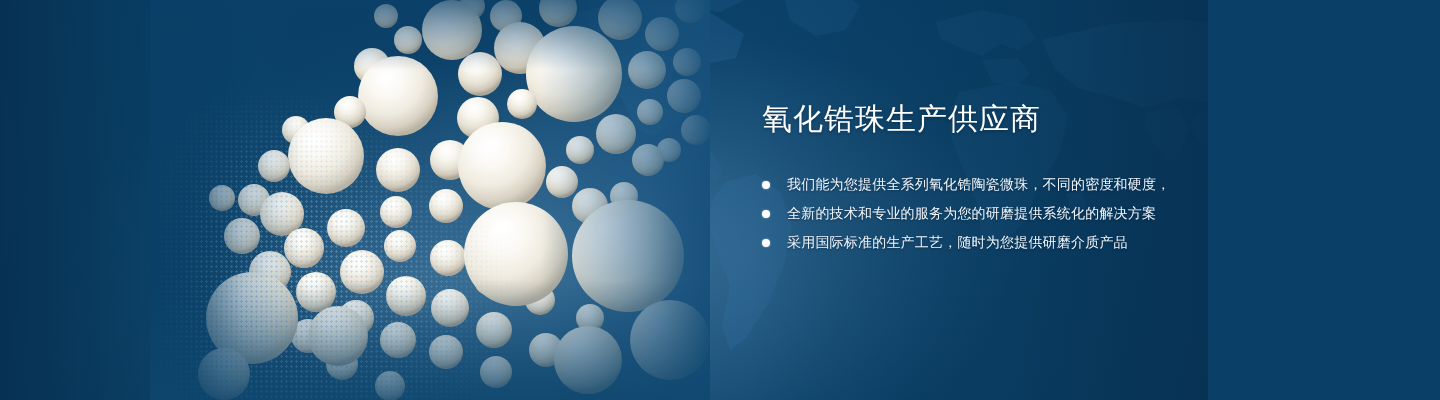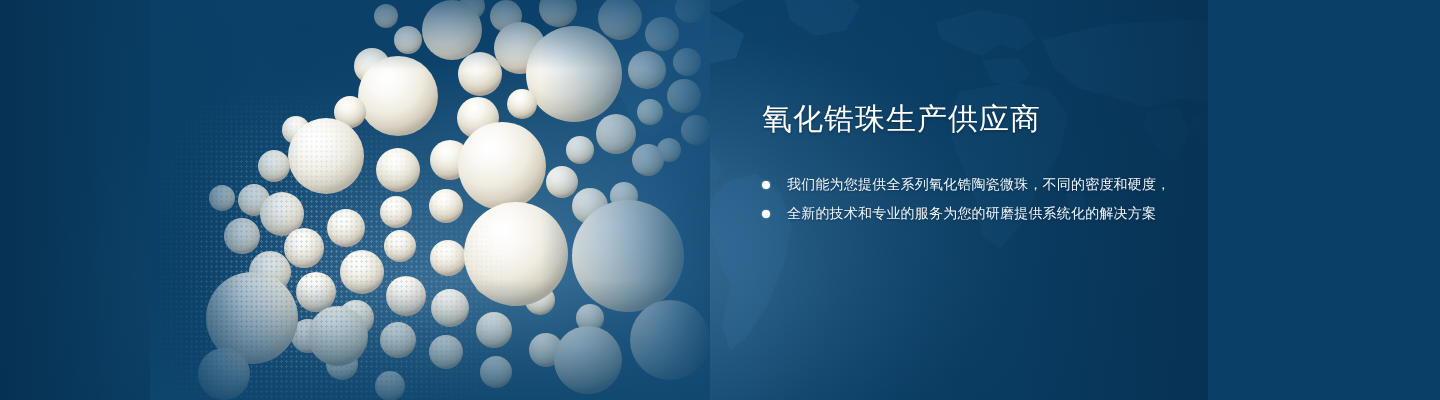--- a/index.html
+++ b/index.html
@@ -367,17 +367,21 @@
       <li class="bullet">
         <span class="dot"></span>
         <span class="bline">我们能为您提供全系列氧化锆陶瓷微珠，不同的密度和硬度，</span>
       </li>
 
       <li class="bullet">
         <span class="dot"></span>
         <span class="bline">全新的技术和专业的服务为您的研磨提供系统化的解决方案</span>
       </li>
 
+      <li class="bullet">
+        <span class="dot"></span>
+        <span class="bline">采用国际标准的生产工艺，随时为您提供研磨介质产品</span>
+      </li>
 
     </ul>
   </div>
 
 </div>
 
 </body></html>

